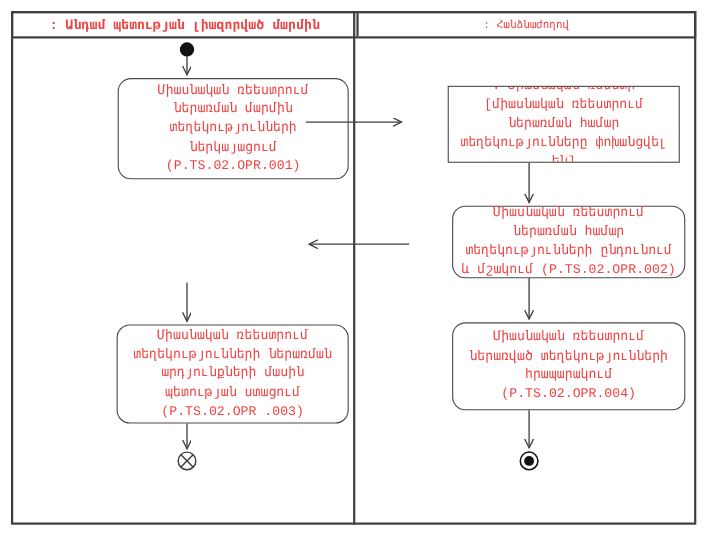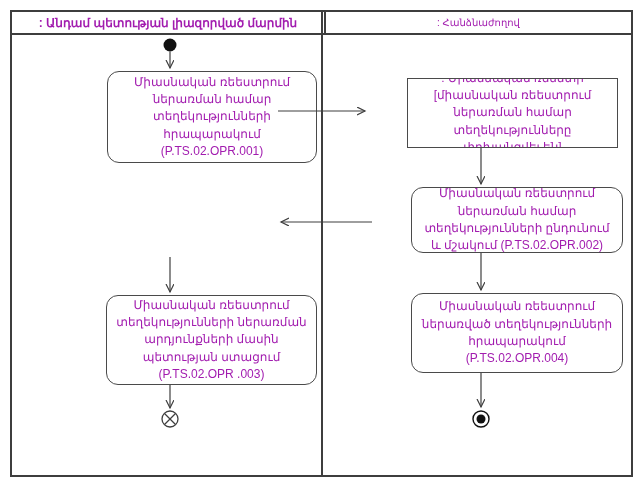--- a/index.html
+++ b/index.html
@@ -1,18 +1,18 @@
 <!DOCTYPE html>
 <html><head>
 <meta charset="utf-8">
 <style>
   html,body{margin:0;padding:0;background:#fff;}
   #stage{
     position:relative;width:641px;height:485px;background:#fff;
-    font-family:Liberation Sans, sans-serif;color:#a21caf;overflow:hidden;
+    font-family:Liberation Mono, monospace;color:#ef4444;overflow:hidden;
   }
   .frame{
     position:absolute;left:10px;top:10px;width:623px;height:467px;
     border:2px solid #3e3e3e;box-sizing:border-box;
   }
   .header-row{
     position:absolute;left:10px;top:10px;width:623px;height:25px;
     box-sizing:border-box;border:2px solid #3e3e3e;border-bottom-width:2px;
     display:flex;
   }
@@ -40,21 +40,21 @@
 <div id="stage">
 
   <div class="frame"></div>
   <div class="lane-divider"></div>
 
   <div class="header-row">
     <div class="header-cell left">: Անդամ պետության լիազորված մարմին</div>
     <div class="header-cell right">: Հանձնաժողով</div>
   </div>
 
-  <div class="node action" style="left:68px;top:71px;width:210px;height:92px;">Միասնական ռեեստրում ներառման համար տեղեկությունների հրապարակում (P.TS.02.OPR.001)</div>
+  <div class="node action" style="left:68px;top:71px;width:210px;height:92px;">Միասնական ռեեստրում ներառման մարմին տեղեկությունների ներկայացում (P.TS.02.OPR.001)</div>
 
 
   <div class="node action" style="left:67px;top:295px;width:211px;height:90px;">Միասնական ռեեստրում տեղեկությունների ներառման արդյունքների մասին պետության ստացում (P.TS.02.OPR .003)</div>
 
   <div class="node object" style="left:368px;top:78px;width:211px;height:70px;">: Միասնական ռեեստր [միասնական ռեեստրում ներառման համար տեղեկությունները փոխանցվել են]</div>
 
   <div class="node action" style="left:372px;top:187px;width:212px;height:66px;">Միասնական ռեեստրում ներառման համար տեղեկությունների ընդունում և մշակում (P.TS.02.OPR.002)</div>
 
   <div class="node action" style="left:372px;top:293px;width:212px;height:80px;">Միասնական ռեեստրում ներառված տեղեկությունների հրապարակում (P.TS.02.OPR.004)</div>
 

